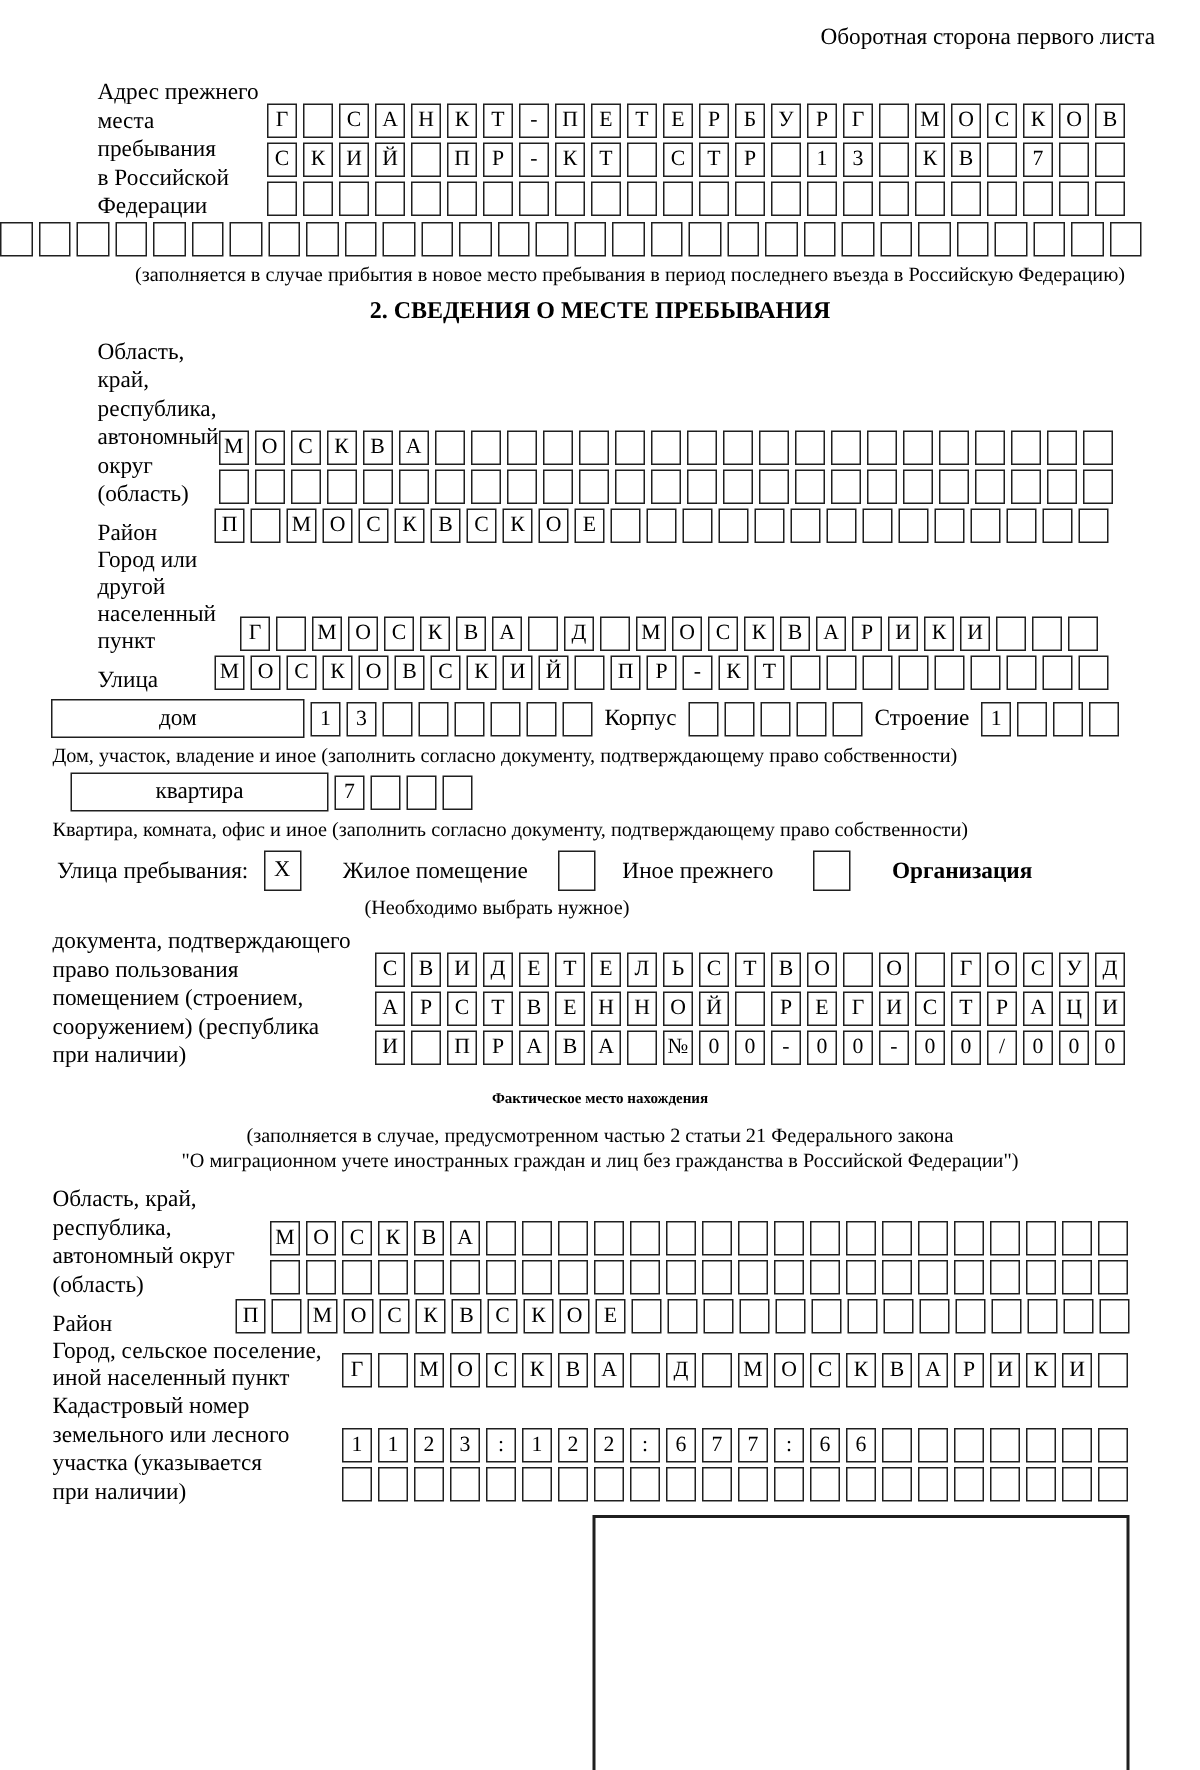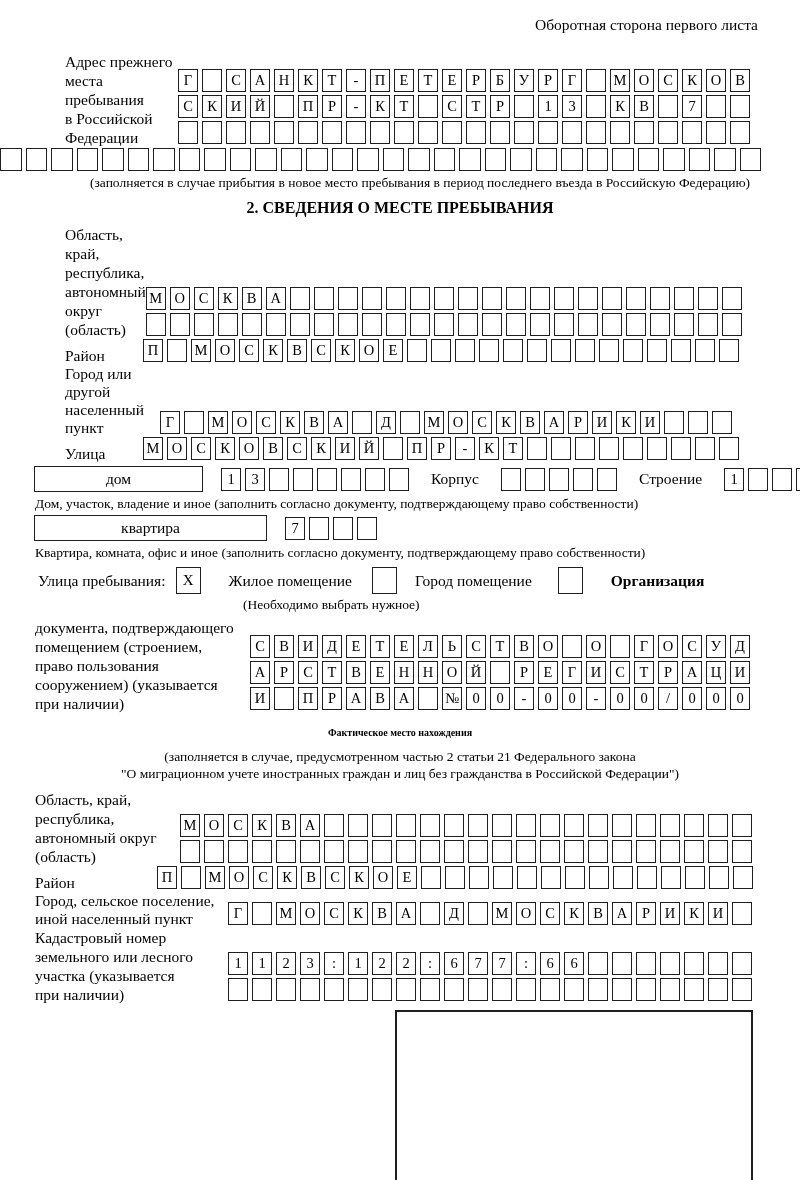--- a/index.html
+++ b/index.html
@@ -2,21 +2,21 @@
 <html><head>
 <meta charset="utf-8">
 <style>
   * { box-sizing: border-box; }
   html,body { margin:0; padding:0; }
   body {
     width:800px; height:1180px; background:#ffffff; color:#000;
     font-family:"Liberation Serif", "DejaVu Serif", serif;
     font-size:15.5px; overflow:hidden;
   }
-  .hdr-right { text-align:right; padding:16px 42px 0 0; font-size:15.5px; }
+  .hdr-right { text-align:right; padding:16px 30px 0 0; font-size:15.5px; }
 
   .cell {
     flex:0 0 auto; width:20px; height:23px;
     border:1.5px solid #1f1f1f; background:#fff;
     display:flex; align-items:center; justify-content:center;
     font-size:14.5px; line-height:1;
   }
   .boxrow { display:flex; gap:4px; margin-bottom:3px; }
   .boxrow.wide .cell { width:21.5px; }
   .frow { display:flex; align-items:flex-end; }
@@ -33,21 +33,21 @@
 
   .note { font-size:13.5px; line-height:17px; }
   .center { text-align:center; }
   .sec-title { font-weight:bold; text-align:center; font-size:16px; margin:8px 0 8px; }
 
   .label-box {
     height:26px; border:1.6px solid #1f1f1f;
     display:flex; align-items:center; justify-content:center;
     flex:0 0 auto;
   }
-  .house-row { display:flex; align-items:center; gap:18px; margin-top:3px; }
+  .house-row { display:flex; align-items:center; gap:4px; margin-top:3px; }
   .house-row .boxrow { margin-bottom:0; }
   .inline-cap { padding:0 4px; white-space:nowrap; }
 
   .stay-row { display:flex; align-items:center; margin:6px 0 2px 38px; }
   .chk {
     width:25px; height:27px; border:1.7px solid #1f1f1f;
     display:flex; align-items:center; justify-content:center;
     font-size:15px; flex:0 0 auto;
   }
   .stay-row .t { white-space:nowrap; }
@@ -378,47 +378,47 @@
   <div class="boxrow">
       <span class="cell">1</span>
       <span class="cell"></span>
       <span class="cell"></span>
       <span class="cell"></span>
     </div>
 </div>
 <div class="note" style="margin:3px 0 3px 35px;">Дом, участок, владение и иное (заполнить согласно документу, подтверждающему право собственности)</div>
 
 <div class="house-row">
-  <div class="label-box" style="width:233px; margin-left:34px;">квартира</div>
+  <div class="label-box" style="width:172px; margin-left:47px;">квартира</div>
   <div class="boxrow">
       <span class="cell">7</span>
       <span class="cell"></span>
       <span class="cell"></span>
       <span class="cell"></span>
     </div>
 </div>
 <div class="note" style="margin:3px 0 3px 35px;">Квартира, комната, офис и иное (заполнить согласно документу, подтверждающему право собственности)</div>
 
 <div class="stay-row">
   <span class="t">Улица пребывания:</span>
   <span class="chk" style="margin-left:10px;">X</span>
   <span class="t" style="margin-left:28px;">Жилое помещение</span>
   <span class="chk" style="margin-left:20px;"></span>
-  <span class="t" style="margin-left:18px;">Город помещение</span>
+  <span class="t" style="margin-left:18px;">Иное прежнего</span>
   <span class="chk" style="margin-left:26px;"></span>
   <span class="t" style="margin-left:28px;font-weight:bold;">Организация</span>
 </div>
 <div class="note" style="margin-left:243px;">(Необходимо выбрать нужное)</div>
 
 <div class="frow" id="doc-block">
   <div class="lw-doc lbl">
       <div>документа, подтверждающего</div>
+      <div>право пользования</div>
       <div>помещением (строением,</div>
-      <div>право пользования</div>
-      <div>сооружением) (указывается</div>
+      <div>сооружением) (республика</div>
       <div>при наличии)</div>
     </div>
   <div>
     <div class="boxrow">
         <span class="cell">С</span>
         <span class="cell">В</span>
         <span class="cell">И</span>
         <span class="cell">Д</span>
         <span class="cell">Е</span>
         <span class="cell">Т</span>

